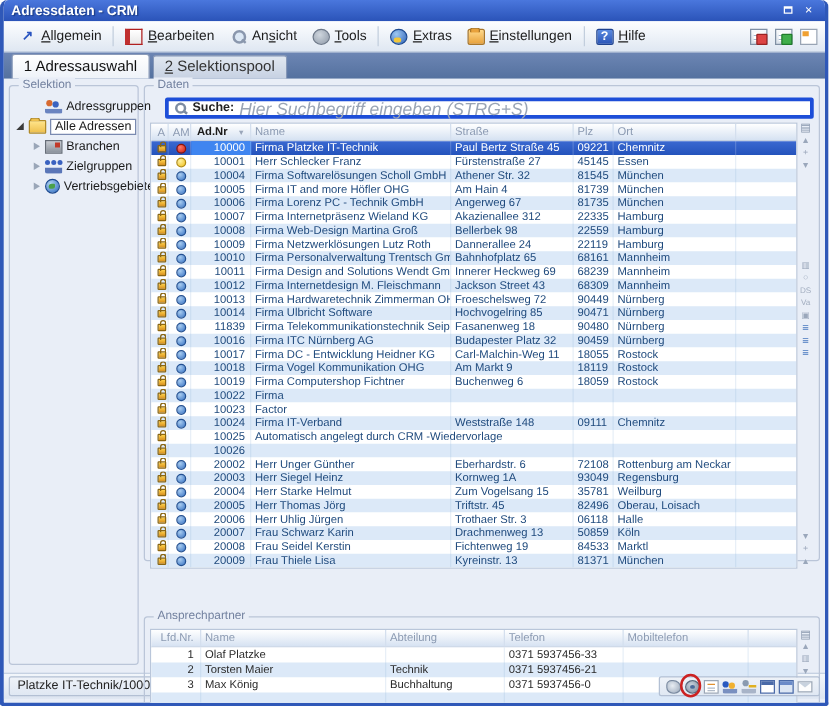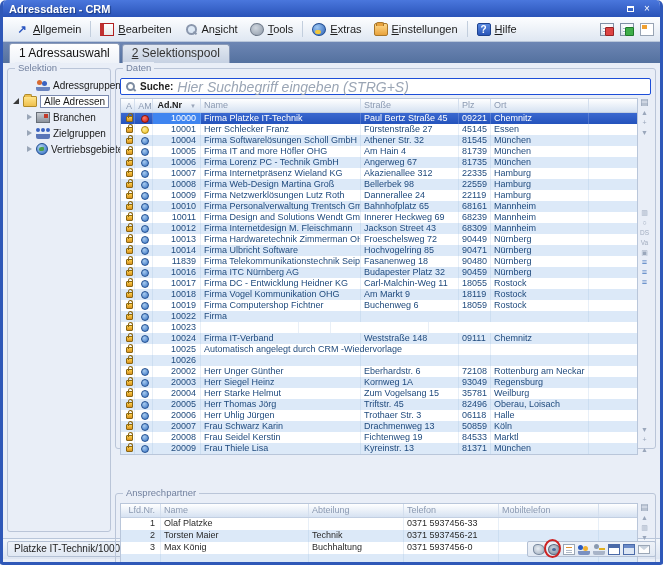--- a/index.html
+++ b/index.html
@@ -67,21 +67,21 @@
   .ti-people::before { content:''; position:absolute; left:1px; top:0; width:5px; height:5px; border-radius:50%; background:#d86a30; }
   .ti-people::after { content:''; position:absolute; left:6px; top:1px; width:5px; height:5px; border-radius:50%; background:#3a62c0; }
   .ti-people { border-bottom:4px solid #6a84c0; border-radius:0 0 2px 2px; }
   .ti-group::before { content:''; position:absolute; left:0px; top:0; width:4px; height:4px; border-radius:50%; background:#3a62c0; box-shadow:5px 0 0 #3a62c0, 10px 0 0 #3a62c0; }
   .ti-group { border-bottom:5px solid #5a76b8; border-radius:0 0 2px 2px; }
   .ti-industry { background:linear-gradient(#c8ccd2,#8b929c); border:1px solid #676e78; }
   .ti-industry::after { content:''; position:absolute; right:1px; top:1px; width:4px; height:4px; background:#c23a2a; }
   .ti-globe { background:radial-gradient(circle at 35% 30%, #aed2f2, #2e6ac0); border-radius:50%; border:1px solid #1d4a90; width:12px; height:12px; }
   .ti-globe::after { content:''; position:absolute; left:2px; top:3px; width:5px; height:4px; background:#4aa04a; border-radius:50% 20% 40% 30%; }
   
-  .searchbar { margin:9px 4px 3px 4px; height:17px; background:#fff; border:1px solid #1d4ed8; border-radius:2px;
+  .searchbar { margin:9px 4px 3px 16px; height:17px; background:#fff; border:3px solid #1d4ed8; border-radius:2px;
     display:flex; align-items:center; padding:0 4px; gap:4px; }
   .search-mag { width:11px; height:11px; position:relative; flex:none; }
   .search-mag::before { content:''; position:absolute; left:1px; top:1px; width:5px; height:5px; border:2px solid #7d8ca2; border-radius:50%; }
   .search-mag::after { content:''; position:absolute; left:8px; top:8px; width:3px; height:2px; background:#7d8ca2; transform:rotate(40deg); }
   .search-label { font-size:10px; font-weight:bold; color:#222; }
   .search-placeholder { font-size:14px; font-style:italic; color:#9aa5b5; }
   
   .gridwrap { display:flex; margin:0 4px; }
   .grid { flex:1; border:1px solid #b9c6da; background:#fff; overflow:hidden; }
   .ghead { display:flex; height:14px; background:linear-gradient(#ffffff,#d6e2f2); border-bottom:1px solid #c2cfe2; }
@@ -543,20 +543,21 @@
                 <span class="cell c-rest"></span>
               </div>
               <div class="grow">
                 <span class="cell c-a">
                   <span class="ic-lock"></span>
                 </span>
                 <span class="cell c-am">
                   <span class="ic-web"></span>
                 </span>
                 <span class="cell c-nr">10023</span>
+                <span class="cell c-name">Factor</span>
                 <span class="cell c-str"></span>
                 <span class="cell c-plz"></span>
                 <span class="cell c-ort"></span>
                 <span class="cell c-rest"></span>
               </div>
               <div class="grow alt">
                 <span class="cell c-a">
                   <span class="ic-lock"></span>
                 </span>
                 <span class="cell c-am">

